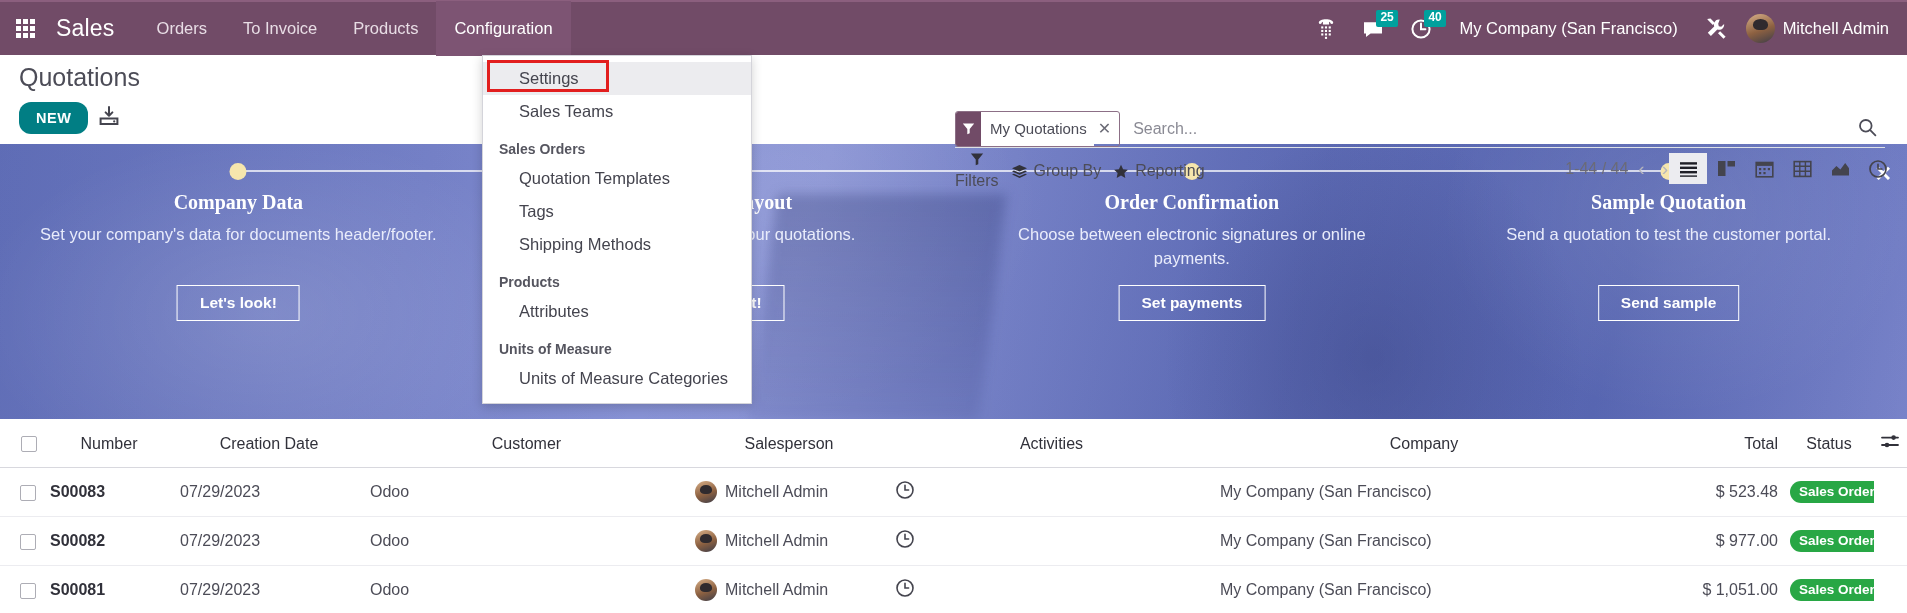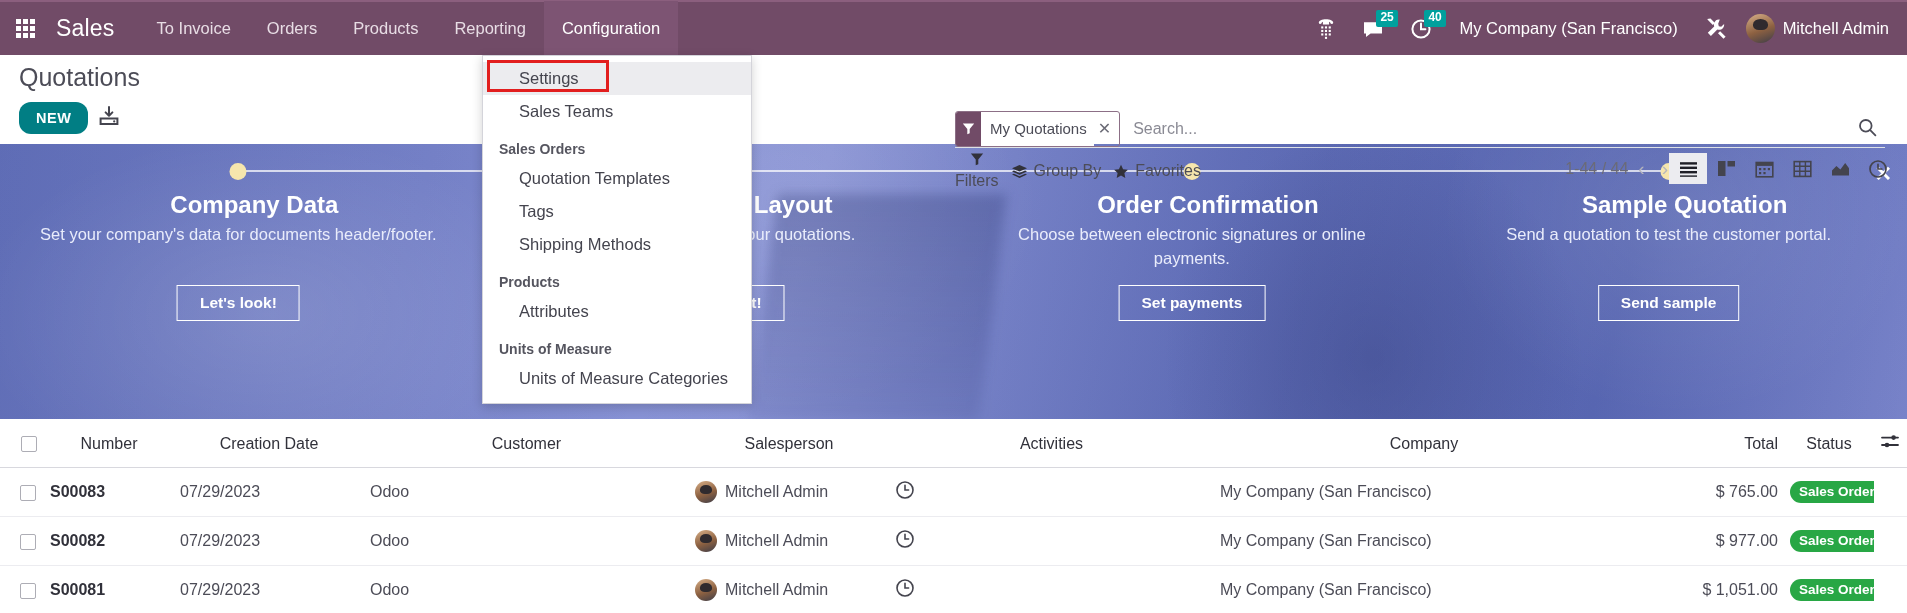--- a/index.html
+++ b/index.html
@@ -161,22 +161,22 @@
     background: rgba(255,255,255,.72);
   }
   .step:first-child .step-line { left: 50%; width: 50%; }
   .step:last-child .step-line { width: 50%; }
   .step-dot {
     position: absolute; top: 19px; left: 50%; transform: translateX(-50%);
     width: 17px; height: 17px; border-radius: 50%; background: #f6e6ad;
     z-index: 2;
   }
   .step-title {
-    position: absolute; top: 47px; left: 16px; width: 100%;
-    color: #ffffff; font-size: 24px; font-weight: bold;
+    position: absolute; top: 47px; left: 0; width: 100%;
+    color: #ffffff; font-size: 20px; font-weight: bold; font-family: Liberation Serif, serif;
   }
   .step-desc {
     position: absolute; top: 79px; left: 50%; transform: translateX(-50%);
     width: 400px; color: #e9ecfb; font-size: 16.5px; line-height: 1.45;
   }
   .step-btn {
     position: absolute; top: 141px; left: 50%; transform: translateX(-50%);
     border: 1px solid #ffffff; background: transparent; color: #ffffff;
     font-size: 15.5px; font-weight: bold; padding: 8px 22px; cursor: pointer;
     white-space: nowrap; font-family: "Liberation Sans", sans-serif;
@@ -264,24 +264,23 @@
           <i></i>
           <i></i>
           <i></i>
           <i></i>
           <i></i>
           <i></i>
       </span>
     </div>
     <div class="nav-brand">Sales</div>
 
+    <div class="nav-item">Orders</div>
     <div class="nav-item">To Invoice</div>
-    <div class="nav-item">Orders</div>
     <div class="nav-item">Products</div>
-    <div class="nav-item">Reporting</div>
     <div class="nav-item active">Configuration</div>
 
     <div class="nav-spacer"></div>
 
     <div class="nav-right">
       <div class="nav-sys">
         <svg width="20" height="22" viewBox="0 0 20 22" aria-hidden="true">
           <path d="M10 1.2c-4 0-7.2 1.6-7.2 3.3 0 .9.6 1.5 1.5 1.5.8 0 1.4-.5 1.4-1.2 0-.5.5-.9 1.2-1.1V6.6h6.2V3.7c.7.2 1.2.6 1.2 1.1 0 .7.6 1.2 1.4 1.2.9 0 1.5-.6 1.5-1.5C17.2 2.8 14 1.2 10 1.2z" fill="#ffffff"></path>
           <rect x="5.2" y="8.4" width="2.1" height="2.1" fill="#ffffff"></rect>
           <rect x="8.95" y="8.4" width="2.1" height="2.1" fill="#ffffff"></rect>
@@ -368,21 +367,21 @@
           <path d="M8.5 1L16 4.3 8.5 7.6 1 4.3z" fill="#31313a"></path>
           <path d="M1 7.4l7.5 3.3L16 7.4l-1.9-.85-5.6 2.45L2.9 6.55z" fill="#31313a"></path>
           <path d="M1 10.6l7.5 3.3 7.5-3.3-1.9-.85-5.6 2.45L2.9 9.75z" fill="#31313a"></path>
         </svg>
         <span>Group By</span>
       </div>
       <div class="cp-btn">
         <svg width="16" height="15" viewBox="0 0 16 15" aria-hidden="true">
           <path d="M8 .8l2.1 4.4 4.8.6-3.5 3.3.9 4.8L8 11.6 3.7 13.9l.9-4.8L1.1 5.8l4.8-.6z" fill="#31313a"></path>
         </svg>
-        <span>Favorites</span>
+        <span>Reporting</span>
       </div>
     </div>
 
     <div class="cp-pager">
       <span>1-44 / 44</span>
       <span class="pg-arrow">‹</span>
       <span class="pg-arrow">›</span>
     </div>
 
     <div class="cp-views">
@@ -513,21 +512,21 @@
               <span>Mitchell Admin</span>
             </span>
           </td>
           <td class="c-act">
             <svg width="20" height="20" viewBox="0 0 20 20" aria-hidden="true">
               <circle cx="10" cy="10" r="8" fill="none" stroke="#44444e" stroke-width="1.6"></circle>
               <path d="M10 5.3V10h3.6" fill="none" stroke="#44444e" stroke-width="1.6" stroke-linecap="round"></path>
             </svg>
           </td>
           <td class="c-comp">My Company (San Francisco)</td>
-          <td class="c-total">$ 765.00</td>
+          <td class="c-total">$ 523.48</td>
           <td class="c-stat">
             <span class="badge-status">Sales Order</span>
           </td>
           <td class="c-opt"></td>
         </tr>
 
         <tr>
           <td class="c-chk">
             <span class="ochk"></span>
           </td>

